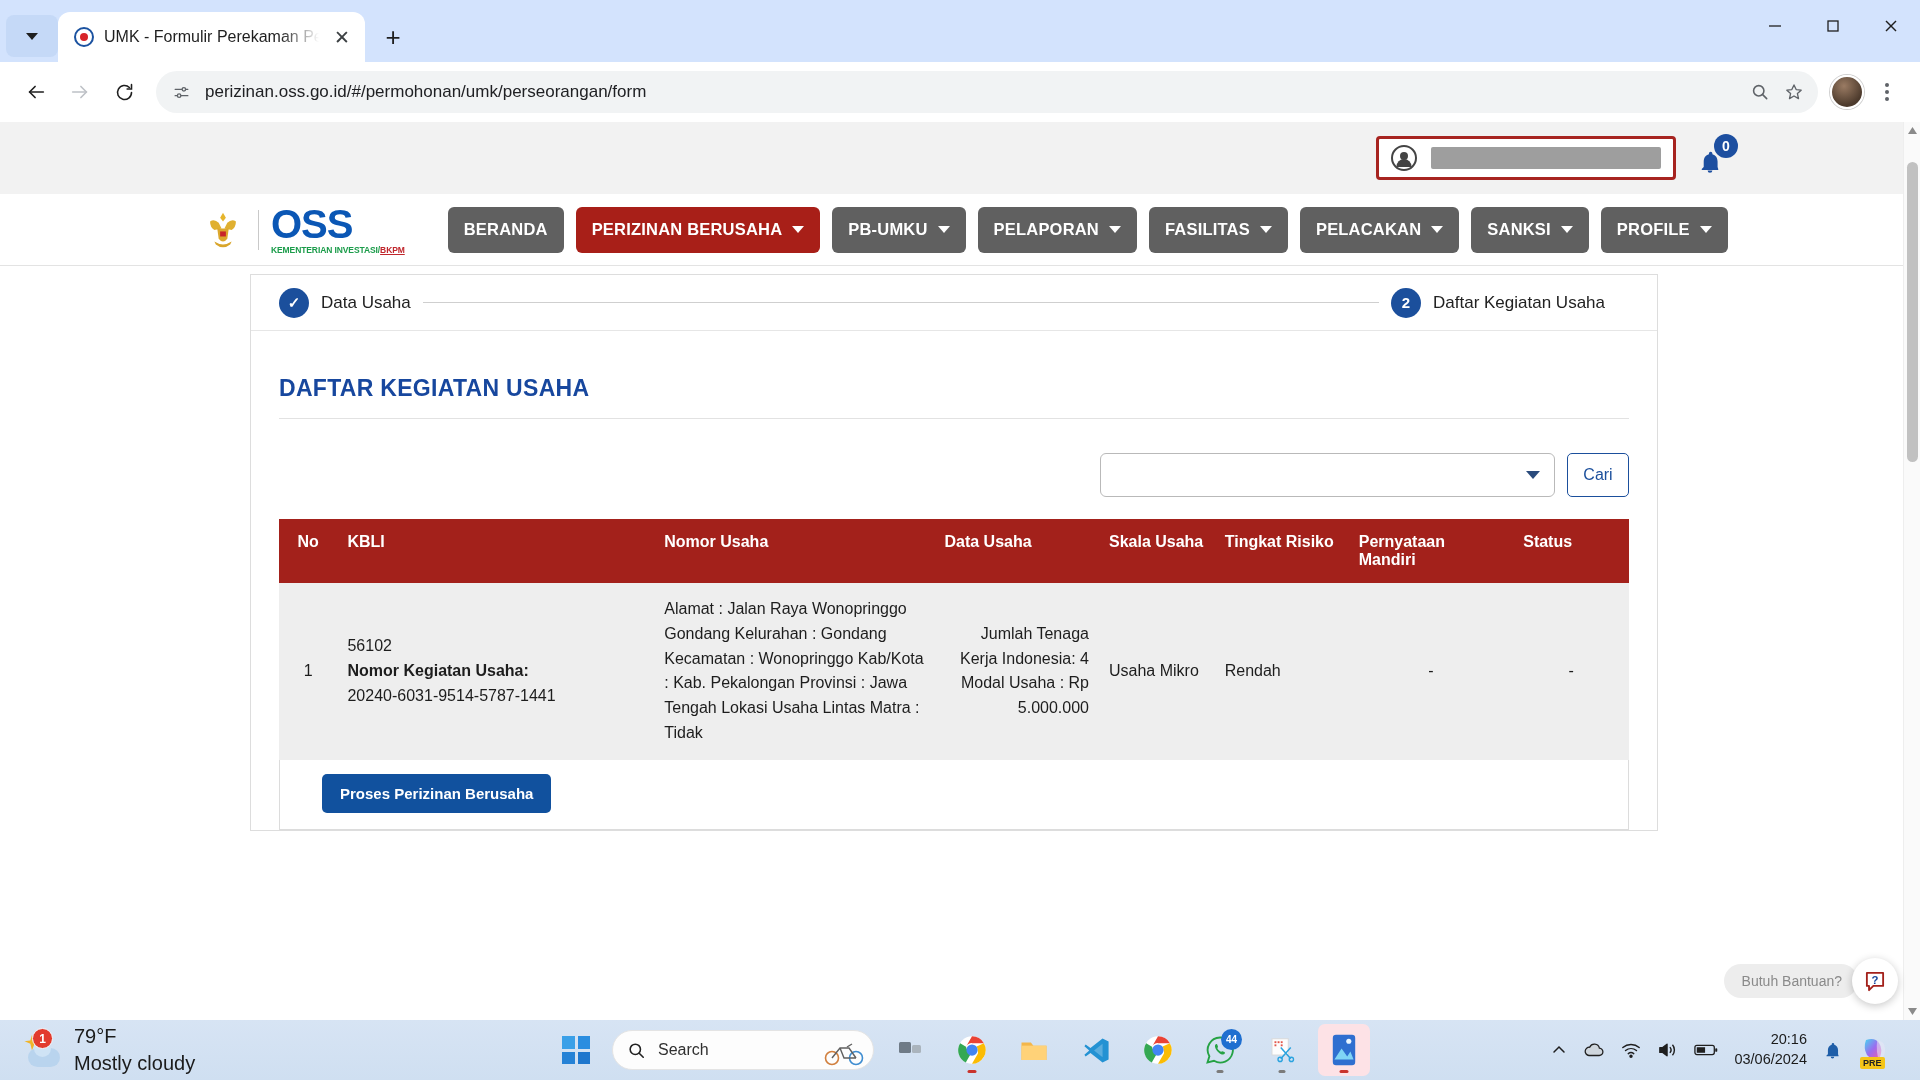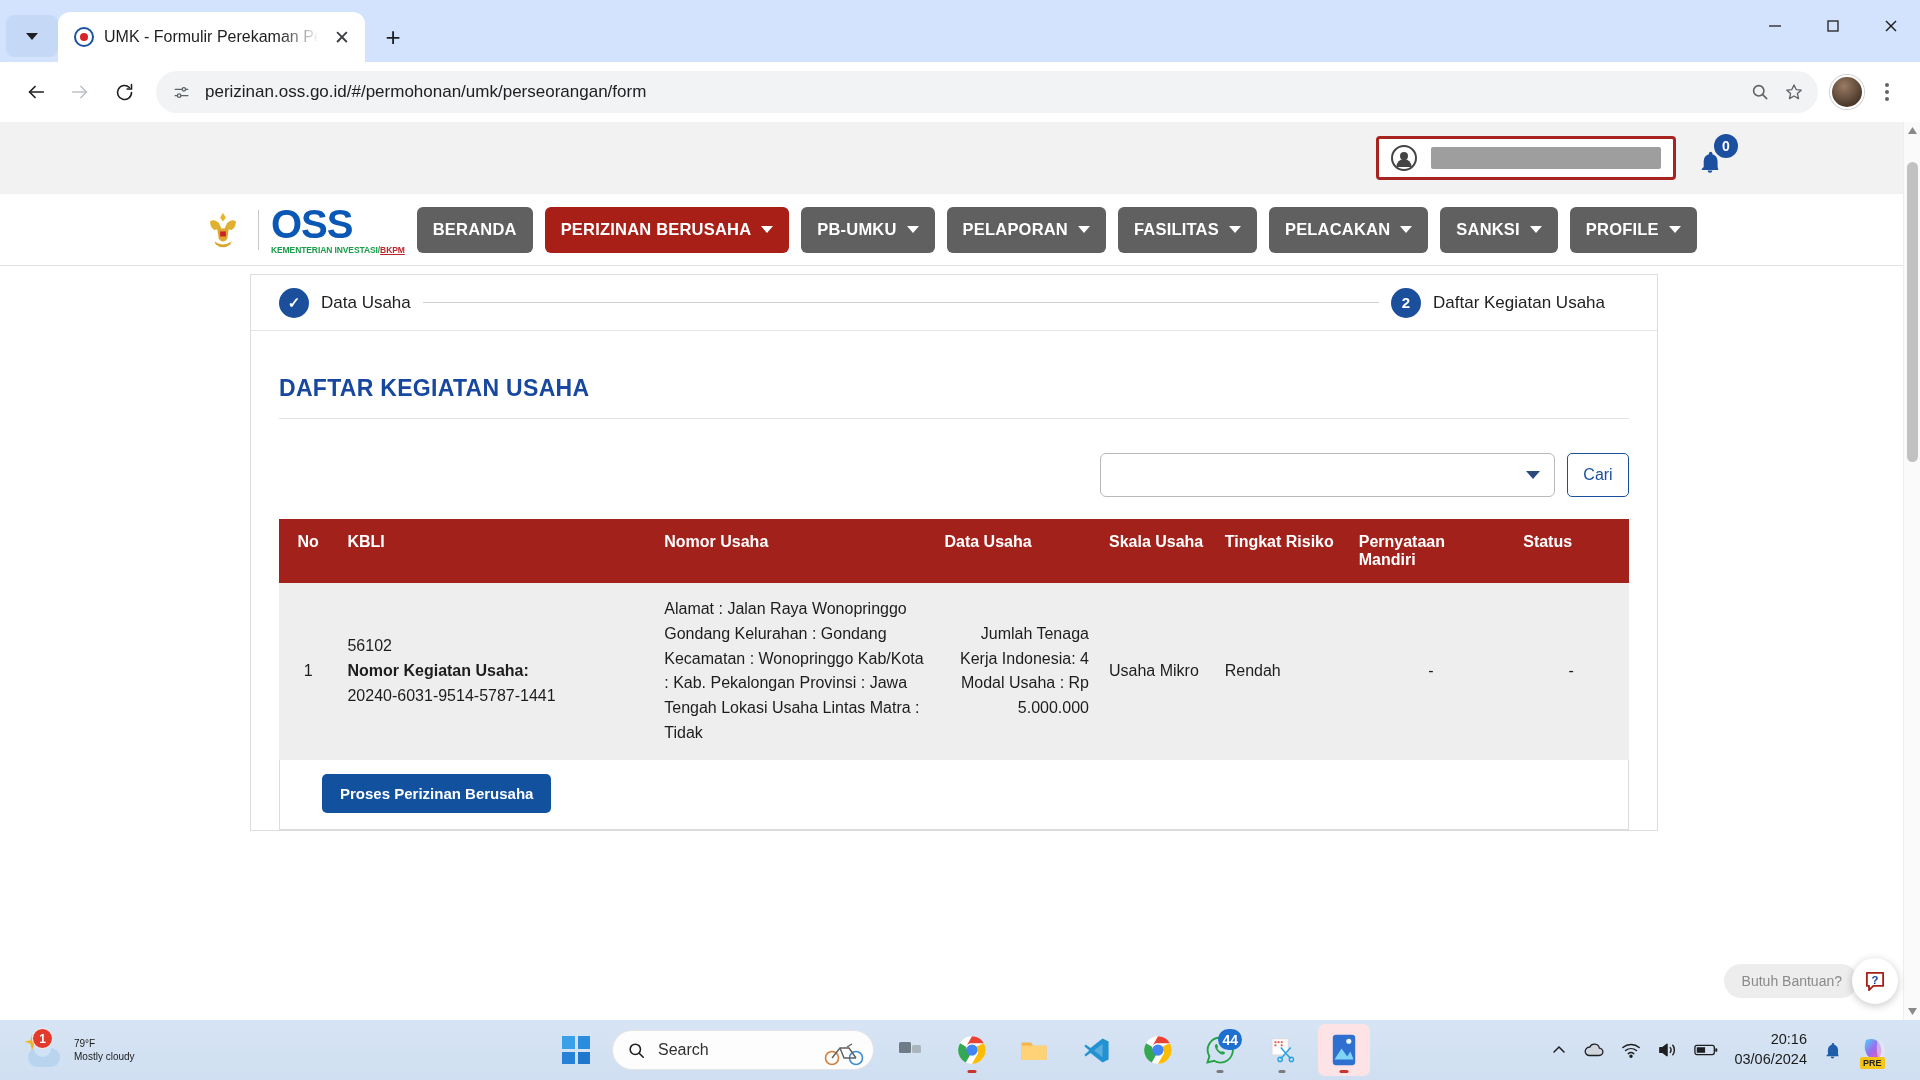--- a/index.html
+++ b/index.html
@@ -161,21 +161,21 @@
   }
 
   .navbar {
     height: 72px;
     background: #ffffff;
     display: flex; align-items: center;
     padding-left: 200px;
     gap: 12px;
     border-bottom: 1px solid #e3e3e3;
   }
-  .brand { display:flex; align-items:center; gap: 12px; margin-right: 0; }
+  .brand { display:flex; align-items:center; gap: 12px; margin-right: 31px; }
   .garuda { width: 46px; height: 46px; flex:none; }
   .brand-sep { width:1px; height: 40px; background:#c9c9c9; }
   .brand-txt { display:flex; flex-direction:column; line-height:1; }
   .oss-word { font-size: 40px; font-weight: 800; color:#0b57b5; letter-spacing: -1px; }
   .oss-sub { font-size: 8.5px; font-weight:700; letter-spacing:-0.1px; margin-top:2px; }
   .oss-sub .g { color:#1b9c4a; }
   .oss-sub .r { color:#c0262c;text-decoration:underline; }
 
   .navitem {
     height: 46px;
@@ -322,21 +322,21 @@
   .wx-cloud { position:absolute; left: 6px; bottom: 2px; width: 32px; height: 19px; background:#b9d4ee; border-radius: 11px; }
   .wx-cloud::before { content:""; position:absolute; left:6px; top:-8px; width:17px; height:17px; background:#cfe3f5; border-radius:50%; }
   .wx-sun { position:absolute; left:0px; top:2px; width:20px; height:20px; }
   .wx-badge {
     position:absolute; left: 10px; top: -3px;
     width: 21px; height: 21px; border-radius:50%;
     background:#e23b2e; color:#fff; font-size:12px; font-weight:700;
     display:flex; align-items:center; justify-content:center;
     border: 1.5px solid #f4f8fd;
   }
-  .wx-text { font-size: 10px; color:#1b1b1b; line-height: 1.35; }
+  .wx-text { font-size: 20px; color:#1b1b1b; line-height: 1.35; }
   .tb-center { position:absolute; left: 0; right: 0; display:flex; align-items:center; justify-content:center; gap: 10px; }
   .win-logo { display:grid; grid-template-columns: 1fr 1fr; grid-gap: 3px; width: 28px; height: 28px; }
   .win-logo i { display:block; background:#2b8fe0; }
   .win-logo i:nth-child(1){background:#3aa0e8;}
   .win-logo i:nth-child(2){background:#2a8de0;}
   .win-logo i:nth-child(3){background:#2582d6;}
   .win-logo i:nth-child(4){background:#1f77cd;}
   .searchpill {
     width: 262px; height: 40px; border-radius: 20px;
     background:#fdfdfd; border: 1px solid #e4e4e4;
@@ -344,21 +344,21 @@
     position: relative; overflow: hidden;
   }
   .search-txt { font-size: 16px; color:#303030; }
   .bike { position:absolute; right: 6px; bottom: 3px; opacity:.85; }
   .tb-icon { width: 52px; height: 52px; display:flex; align-items:center; justify-content:center; position:relative; }
   .tb-dot { position:absolute; bottom: 3px; left: 50%; transform:translateX(-50%); width: 7px; height: 3px; border-radius:2px; background:#7b7b7b; }
   .tb-dot.active { background:#c9342d; width:9px; }
   .wa-badge {
     position:absolute; right: 4px; top: 5px;
     min-width: 21px; height:21px; padding:0 4px; border-radius: 11px;
-    background:#1f6fd0; color:#fff; font-size:14px; font-weight:700;
+    background:#1f6fd0; color:#fff; font-size:10px; font-weight:700;
     display:flex;align-items:center;justify-content:center;
   }
   .tb-right-sys {
     position:absolute; right: 0; top:0; height:60px;
     display:flex; align-items:center; gap: 16px; padding-right: 28px;
   }
   .sys-ico { display:flex; align-items:center; justify-content:center; color:#1f1f1f; }
   .clock { font-size: 14.5px; color:#1b1b1b; text-align: right; line-height:1.35; }
   .copilot { width: 34px; height: 34px; position: relative; }
   .pre-chip {

